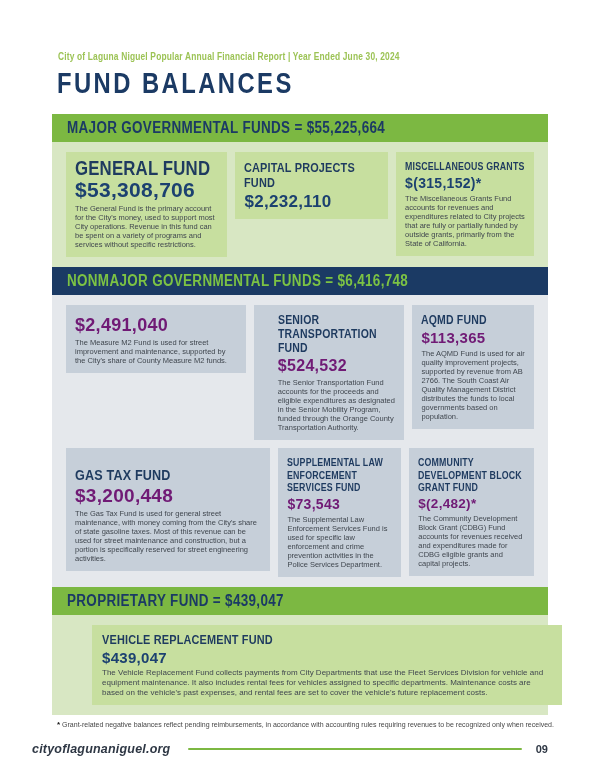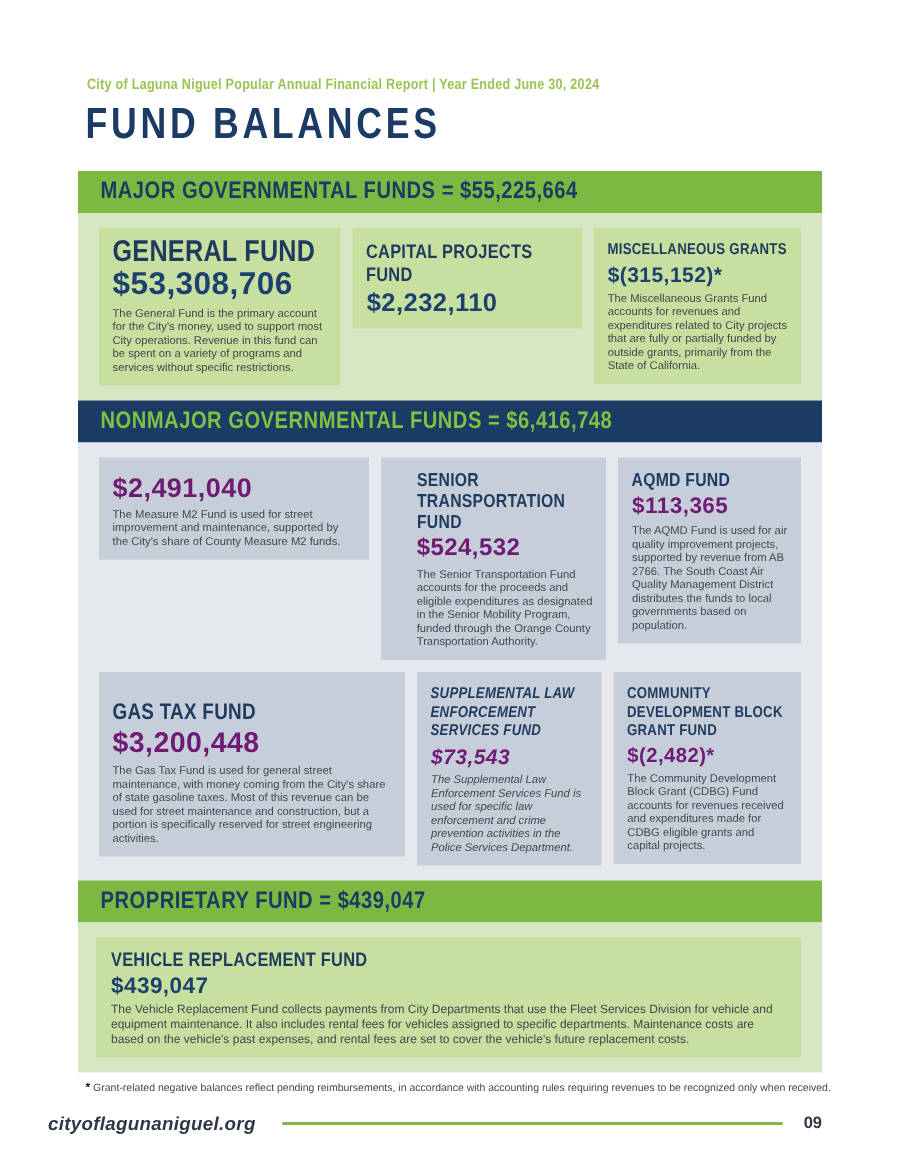--- a/index.html
+++ b/index.html
@@ -41,25 +41,25 @@
   .t15{font-size:15px;line-height:17px;} .t14{font-size:20px;line-height:16px;}
   .t13{font-size:13px;line-height:15px;} .t12{font-size:12.5px;line-height:14px;} .t10{font-size:10.5px;line-height:12.5px;}
   .a21{font-size:21px;line-height:23px;} .a19{font-size:19px;line-height:21px;}
   .a18{font-size:18px;line-height:20px;} .a17{font-size:17px;line-height:19px;}
   .a16{font-size:16px;line-height:18px;} .a15{font-size:15px;line-height:17px;}
   .a14{font-size:14px;line-height:16px;} .a13{font-size:13.5px;line-height:15px;}
 
   
   .w164{width:164px;} .w155{width:155px;} .w140{width:140px;}
   .w196{width:196px;} .w136{width:156px;padding-left:24px;} .w132{width:132px;}
-  .w210{width:210px;} .w126{width:126px;font-style:italic;} .w128{width:128px;}
+  .w210{width:210px;} .w126{width:126px;} .w128{width:128px;}
   .wfull{width:100%;}
 
   .panel.prop-panel{padding:10px 14px 10px 12px;}
-  .prop-card{padding:7px 10px;}
+  .prop-card{padding:7px 10px;margin-left:28px;}
   .prop-card .desc{font-size:8px;line-height:10px;margin-top:2px;}
 
   .footnote{position:absolute;left:57px;bottom:47px;width:492px;font-size:7px;
             color:#474747;white-space:nowrap;}
   .fn-marker{font-weight:900;color:#111;font-size:8px;}
   .footer-row{position:absolute;left:32px;bottom:20px;width:516px;display:flex;
               align-items:center;}
   .site{font-size:12.5px;font-weight:700;font-style:italic;color:#2e3744;letter-spacing:.2px;}
   .footer-line{flex:1;height:2px;background:#7cb842;margin:0 14px 0 18px;border-radius:1px;}
   .pageno{font-size:11px;font-weight:800;color:#2e3744;}

